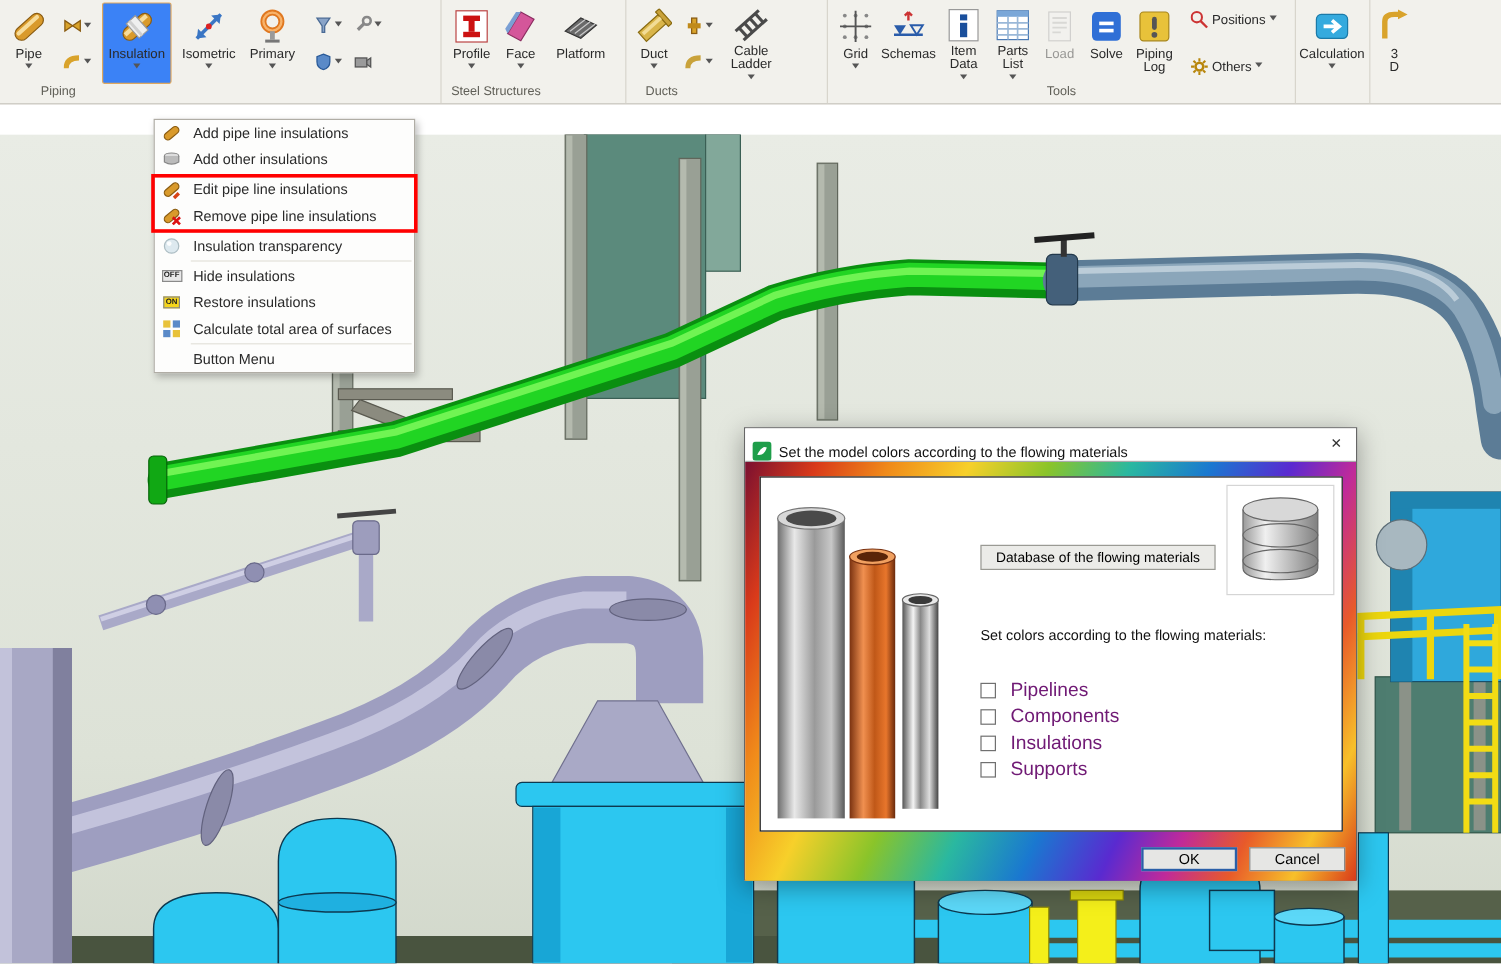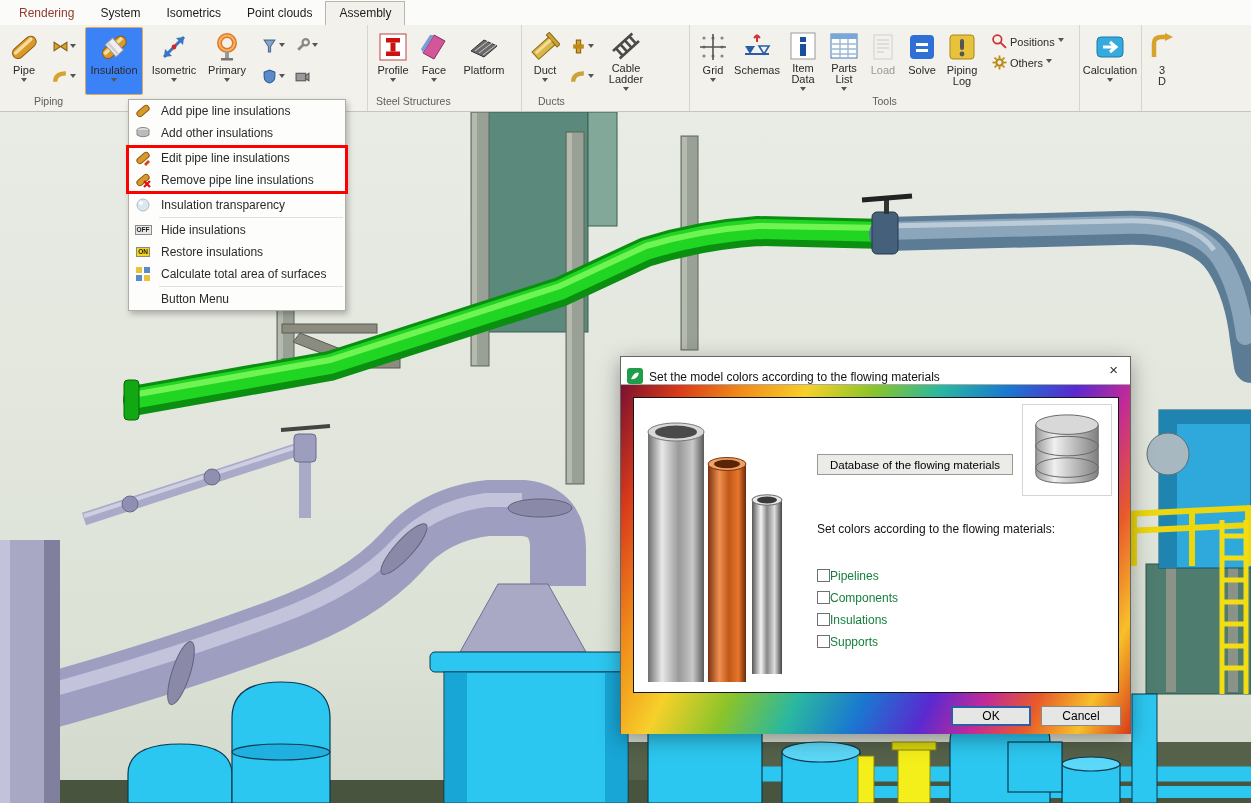--- a/index.html
+++ b/index.html
@@ -23,21 +23,21 @@
   .ric svg { width:30px; height:30px; }
   .rlb { font-size:11px; line-height:11px; text-align:center; margin-top:2px; color:#2a2a2a; }
   .nw { white-space:nowrap; }
   .rlb3 { width:11px; }
   .arr { width:0; height:0; border:3px solid transparent; border-top:4px solid #555; margin-top:2px; }
   .scol { display:flex; flex-direction:column; justify-content:space-around; padding:4px 0; }
   .sbtn { display:flex; align-items:center; gap:2px; padding:2px 3px; border-radius:2px; }
   .sic { width:15px; height:15px; display:inline-flex; }
   .sic svg { width:15px; height:15px; }
   .sgrid { display:grid; grid-template-columns:auto auto; align-content:space-around; gap:2px 4px; padding:4px 2px; }
-  .hcol { display:flex; flex-direction:column; justify-content:flex-start; padding:4px 0; }
+  .hcol { display:flex; flex-direction:column; justify-content:space-between; padding:4px 0; }
   .hbtn { display:flex; align-items:center; gap:3px; font-size:11px; padding:3px 4px; color:#2a2a2a; }
   .glabel { font-size:10.5px; color:#5f5e56; text-align:center; height:15px; line-height:13px; }
   .gl-left { text-align:left; }
 
   
   .menu { position:absolute; left:128px; top:99px; width:218px; background:#fdfdfc; border:1px solid #b0ada5; box-shadow:2px 3px 6px rgba(0,0,0,.25); z-index:50; }
   .mitem { display:flex; align-items:center; height:22px; padding-left:4px; font-size:12px; color:#2a2a2a; }
   .mic { width:20px; height:16px; margin-right:8px; display:inline-flex; align-items:center; justify-content:center; flex:none; }
   .mic svg { width:16px; height:16px; }
   .msep { border-top:1px solid #e3e1da; margin:1px 2px 1px 30px; }
@@ -59,37 +59,30 @@
   .dclose { position:absolute; right:12px; top:4px; font-size:15px; color:#333; line-height:18px; }
   .dbody { position:relative; height:349px;
     background:linear-gradient(115deg,#7a1030 0%,#d93a1a 9%,#f08a1a 18%,#f7d02a 28%,#8ac42a 38%,#2ab8a0 48%,#1a78d0 58%,#5a2ad0 68%,#c02a9a 76%,#e85a2a 84%,#f7c02a 92%,#d93a1a 100%); }
   .dpanel { position:absolute; left:12px; top:12px; width:486px; height:296px; background:#fff; border:1px solid #151515; }
   .pipes { position:absolute; left:6px; top:6px; }
   .dbbtn { position:absolute; left:183px; top:56px; width:196px; height:21px; font-size:11.5px; background:#ebebe8; border:1px solid #9a9a94; font-family:inherit; }
   .dbicon { position:absolute; left:388px; top:6px; width:90px; height:92px; background:#fff; border:1px solid #d5d5d5; display:flex; align-items:center; justify-content:center; }
   .instr { position:absolute; left:183px; top:124px; font-size:12px; color:#111; }
   .cbrow { position:absolute; left:183px; display:flex; align-items:center; height:15px; }
   .cb { width:13px; height:13px; background:#fff; border:1px solid #707070; display:inline-block; }
-  .cblb { font-size:12px; margin-left:0; color:#15803d; }
+  .cblb { font-size:16px; margin-left:12px; color:#701a75; }
   .dbtn { position:absolute; top:321px; width:80px; height:20px; font-size:12px; background:#e6e6e4; border:1px solid #8a8a8a; font-family:inherit; }
   .okbtn { left:330px; border:2px solid #2a5fa8; }
   .cancelbtn { left:420px; }
 </style>
 </head>
 <body>
 
 <div id="app">
 
-  <div class="tabbar">
-    <div class="tab red">Rendering</div>
-    <div class="tab">System</div>
-    <div class="tab">Isometrics</div>
-    <div class="tab">Point clouds</div>
-    <div class="tab active">Assembly</div>
-  </div>
 
   <div class="ribbon">
 
     <div class="rgroup" style="width:368px">
       <div class="rrow">
         <div class="rbtn" style="width:40px;margin-left:4px">
           <span class="ric">
               <svg viewBox="0 0 30 30">
                 <g transform="rotate(-42 15 15)">
                   <rect x="1" y="10" width="28" height="11" rx="5.5" fill="#d99a2b" stroke="#8a5c12"></rect>

